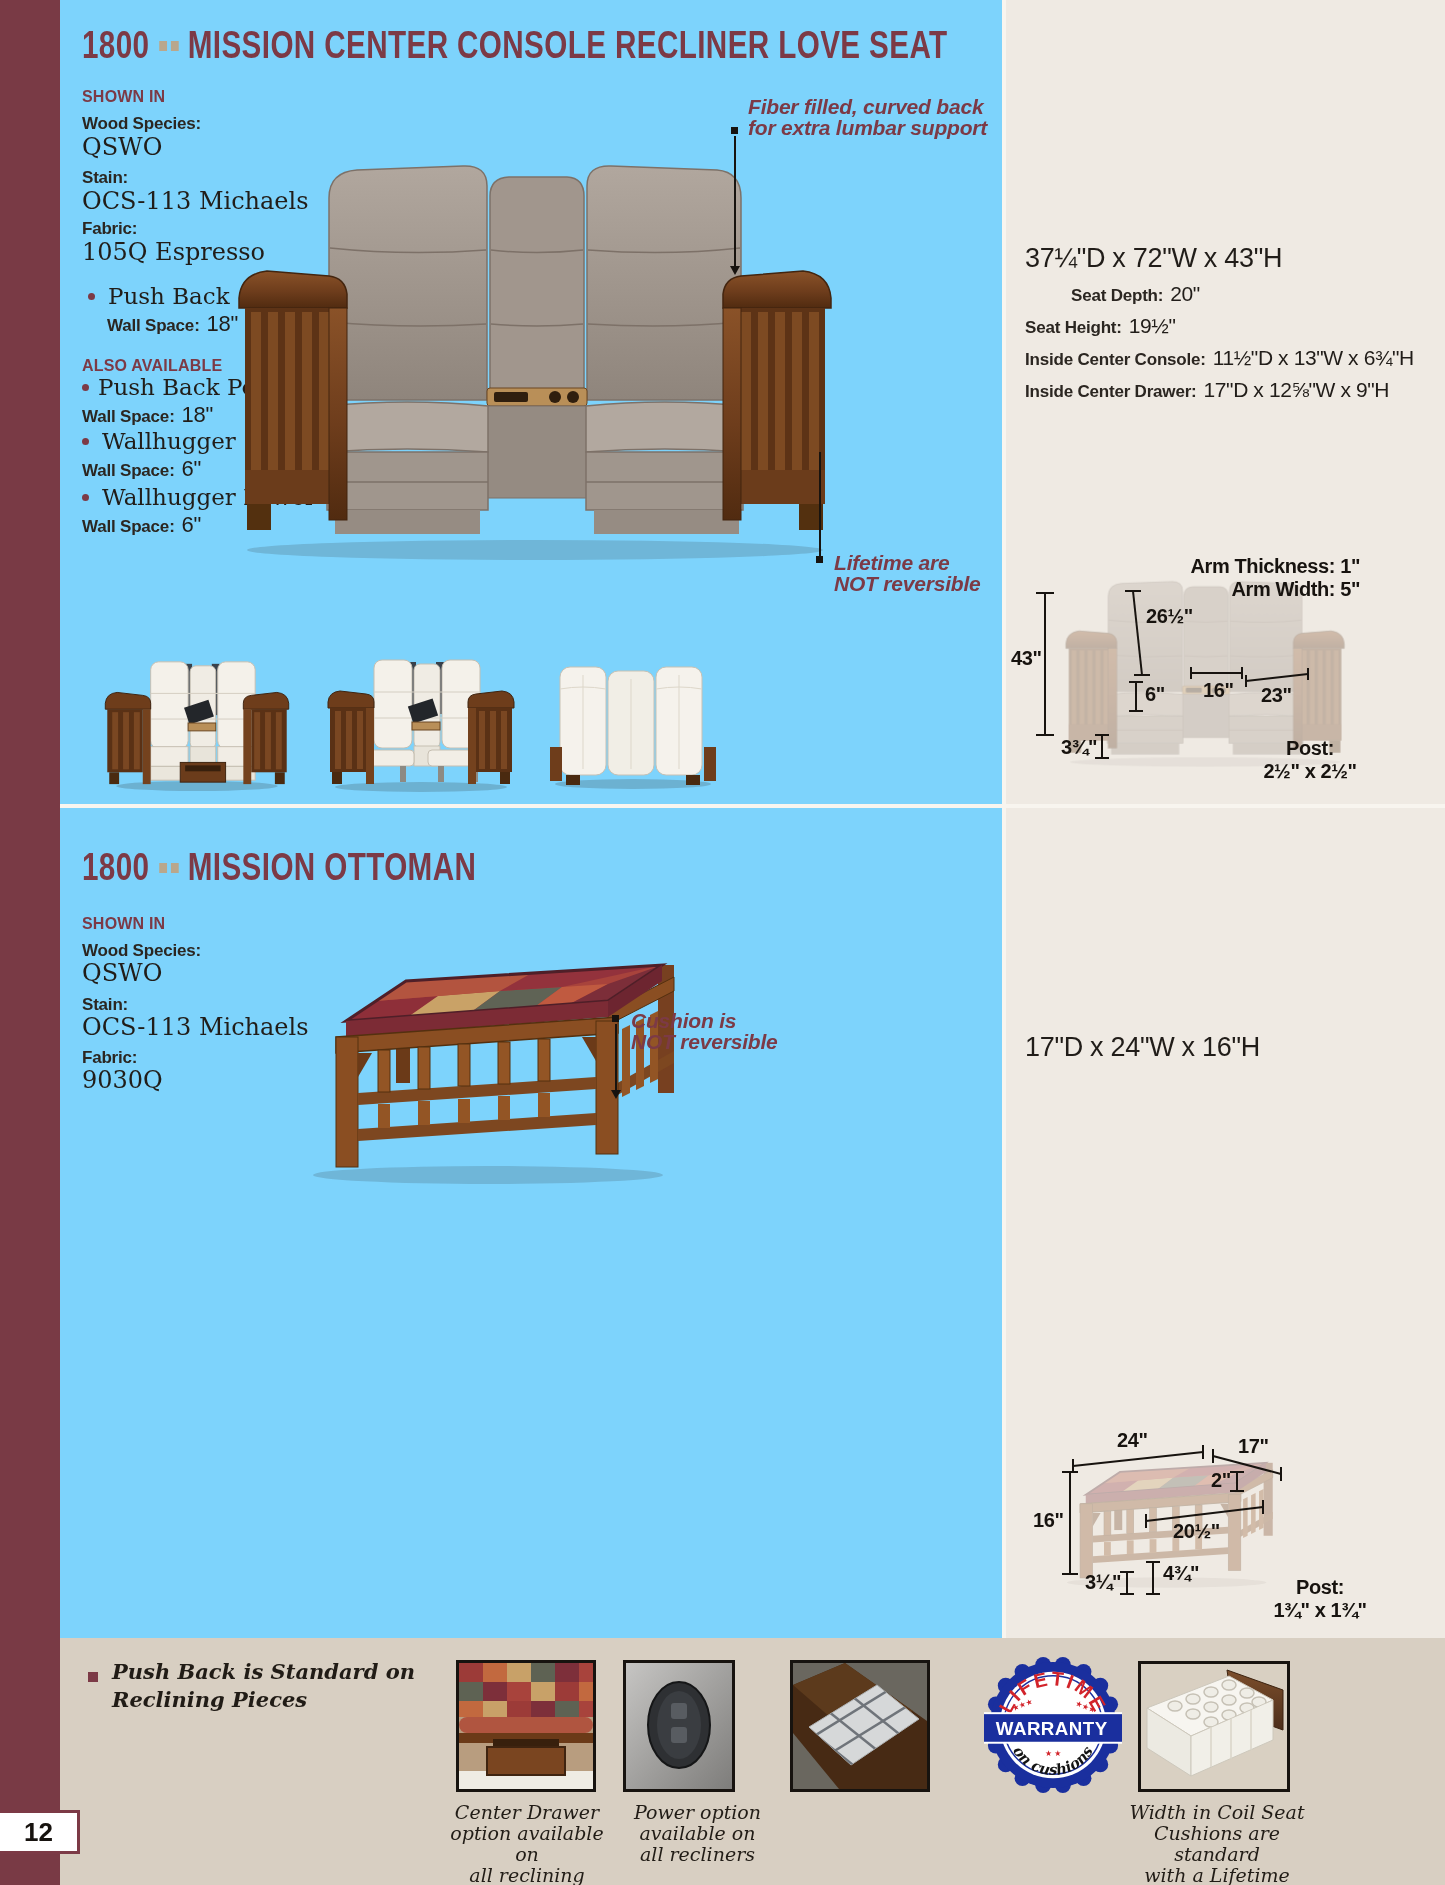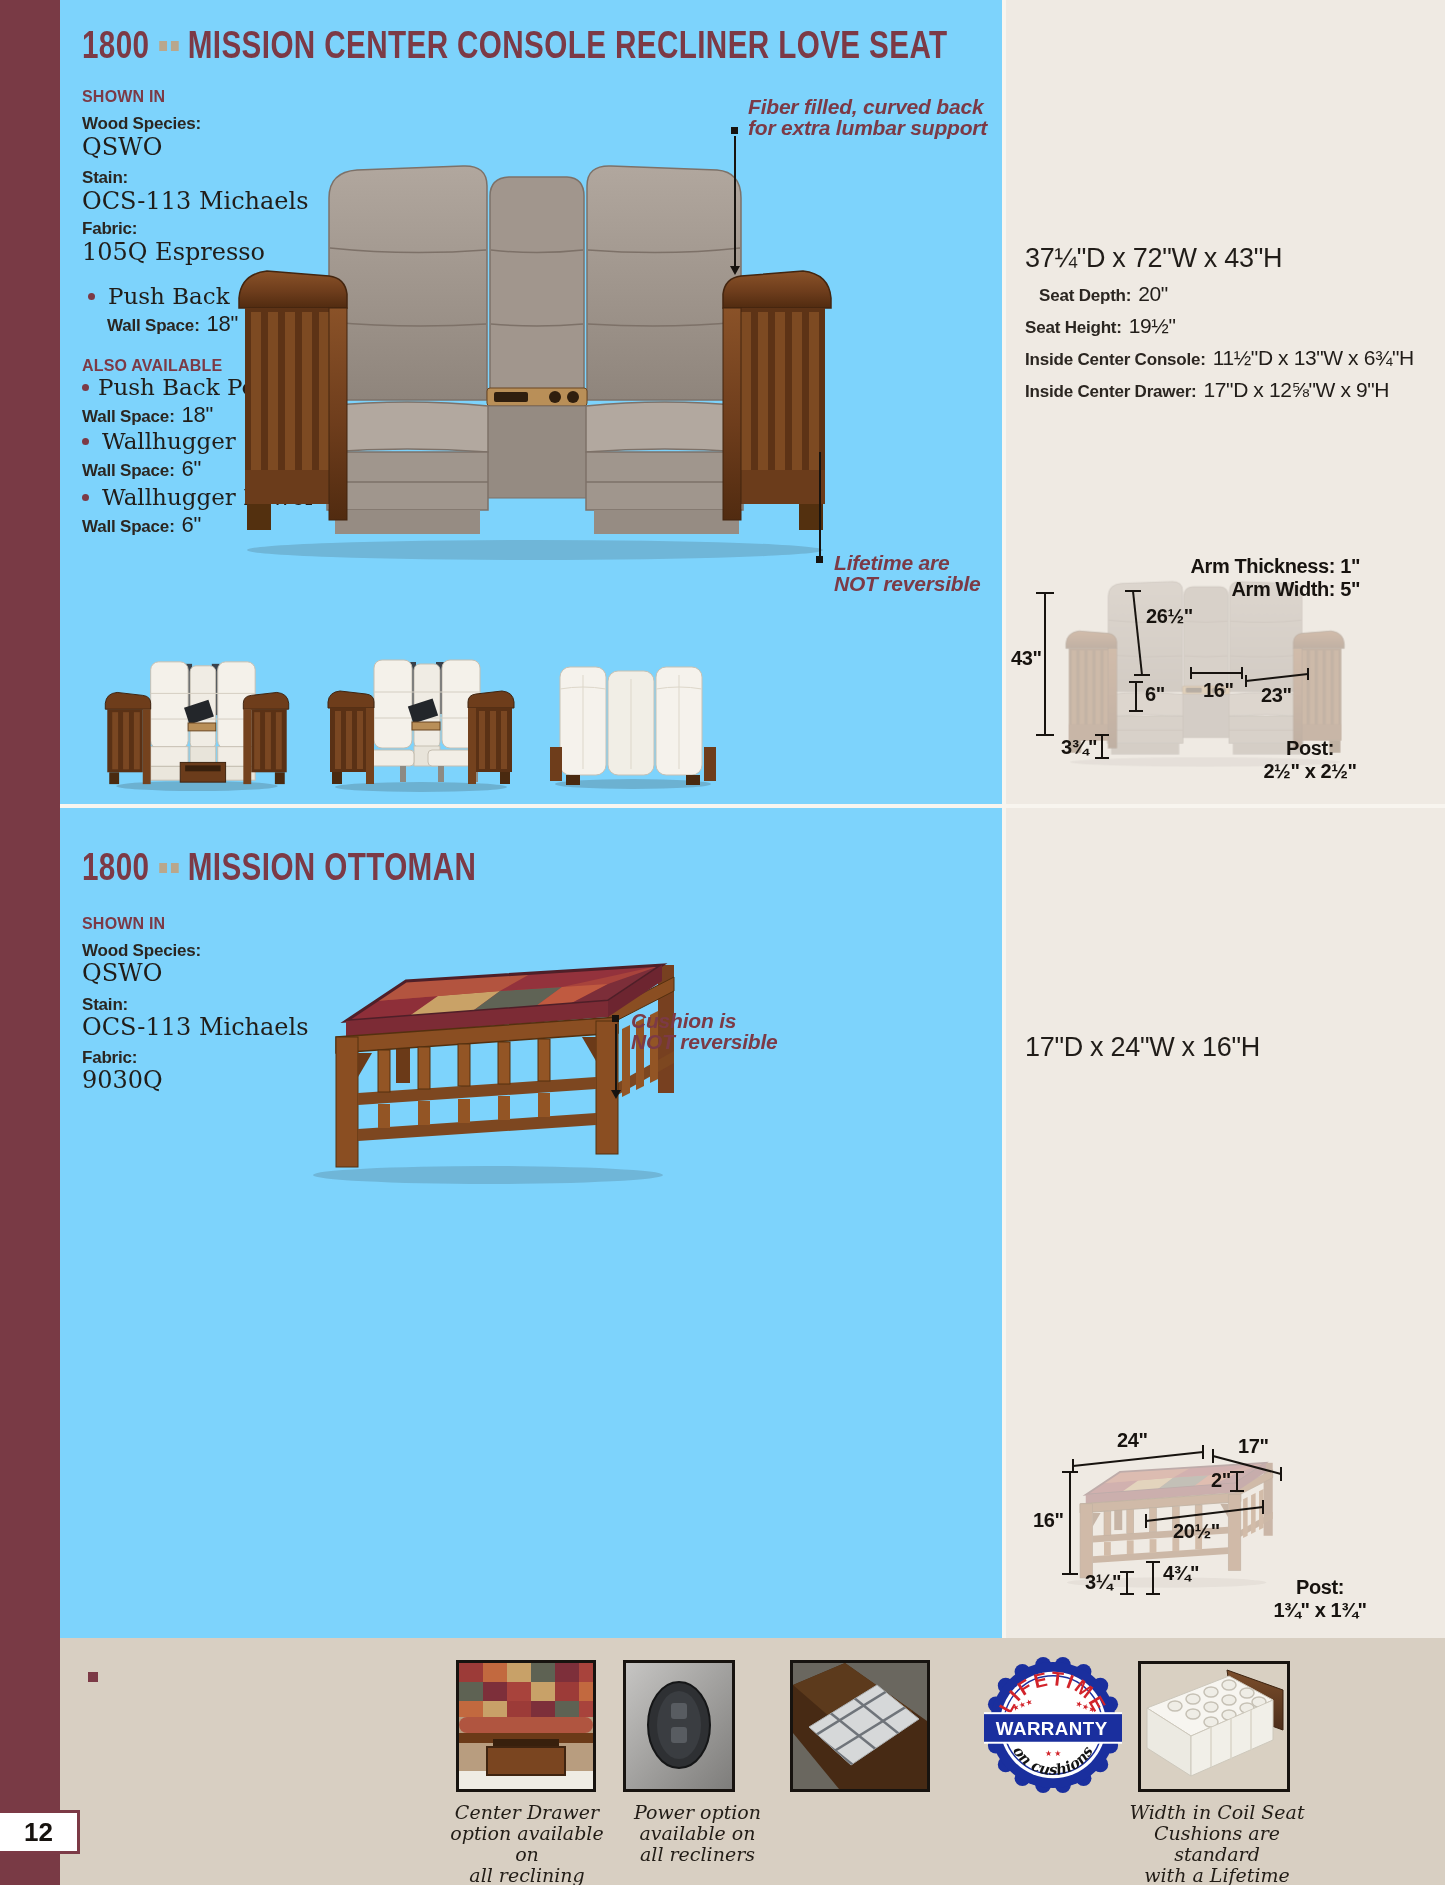--- a/index.html
+++ b/index.html
@@ -170,21 +170,21 @@
   <div class="abs arr-dn" style="left:730px;top:266px;"></div>
 
   <div class="abs cline" style="left:819px;top:452px;height:104px;"></div>
   <div class="abs csq" style="left:816px;top:556px;"></div>
   <div class="abs callout" style="left:834px;top:552px;">
     <div>Lifetime are</div>
     <div>NOT reversible</div>
   </div>
 
   <div class="abs dim-overall" style="left:1025px;top:243px;">37¼"D x 72"W x 43"H</div>
-  <div class="abs dim-row" style="left:1039px;top:282px;">
+  <div class="abs dim-row" style="left:1071px;top:282px;">
     <span class="spec-label">Seat Depth:</span>
     <span class="dim-val">20"</span>
   </div>
   <div class="abs dim-row" style="left:1025px;top:314px;">
     <span class="spec-label">Seat Height:</span>
     <span class="dim-val">19½"</span>
   </div>
   <div class="abs dim-row" style="left:1025px;top:346px;">
     <span class="spec-label">Inside Center Console:</span>
     <span class="dim-val">11½"D x 13"W x 6¾"H</span>
@@ -399,20 +399,24 @@
     <div class="abs dim-lbl" style="left:186px;top:57px;">2"</div>
     <div class="abs dim-lbl" style="left:8px;top:97px;">16"</div>
     <div class="abs dim-lbl" style="left:148px;top:108px;">20½"</div>
     <div class="abs dim-lbl" style="left:60px;top:159px;">3¼"</div>
     <div class="abs dim-lbl" style="left:138px;top:150px;">4¾"</div>
     <div class="abs dim-lbl ctr" style="left:240px;top:164px;width:110px;">Post:</div>
     <div class="abs dim-lbl ctr" style="left:218px;top:187px;width:154px;">1¾" x  1¾"</div>
   </div>
 
   <div class="abs nsq" style="left:88px;top:1672px;"></div>
+  <div class="abs note" style="left:112px;top:1658px;">
+    <div>Push Back is Standard on</div>
+    <div>Reclining Pieces</div>
+  </div>
 
   <div class="abs fimg" style="left:456px;top:1660px;width:140px;height:132px;">
     <svg width="134" height="126" viewBox="0 0 134 126">
       <rect width="134" height="126" fill="#b89d7f"></rect>
       <g>
         <rect x="0" y="0" width="24" height="19" fill="#9c3b38"></rect>
           <rect x="24" y="0" width="24" height="19" fill="#c2693f"></rect>
           <rect x="48" y="0" width="24" height="19" fill="#c8a168"></rect>
           <rect x="72" y="0" width="24" height="19" fill="#5e6253"></rect>
           <rect x="96" y="0" width="24" height="19" fill="#7d2f3a"></rect>

